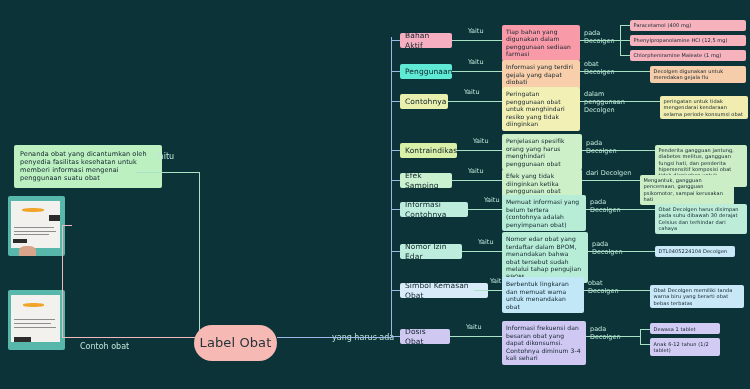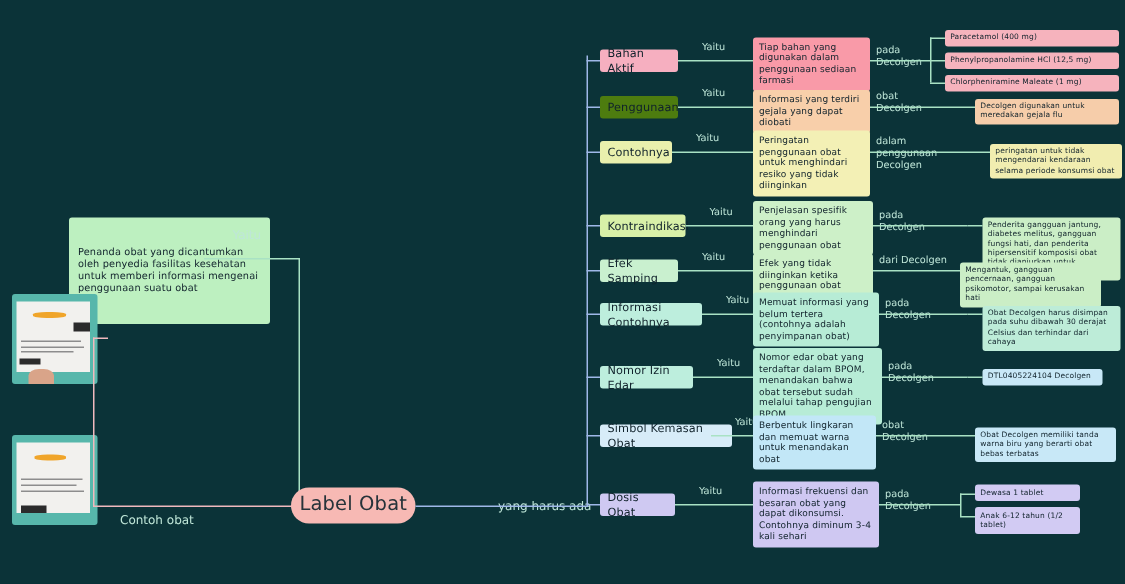--- a/index.html
+++ b/index.html
@@ -35,21 +35,21 @@
   .cat{display:flex;align-items:center;padding:0 5px;font-size:7.5px;
        height:15px;}
 
   
   .desc{padding:3px 4px;font-size:6px;}
 
   
   .det{padding:2.5px 3.5px;font-size:5px;}
 
   
-  .leftdesc{background:#bdf0c0;padding:19px 6px;font-size:6.5px;width:134px;margin-left:32px;}
+  .leftdesc{background:#bdf0c0;padding:5px 6px;font-size:6.5px;width:148px;}
   .photo{position:absolute;border-radius:2px;overflow:hidden;}
   .photo .sheet{position:absolute;left:6%;top:8%;width:86%;height:78%;
                 background:#f2f1ee;}
   .photo .bar{position:absolute;background:#2b2b2b;}
   .photo .orange{position:absolute;background:#f0a52a;border-radius:40%;}
   .photo .line{position:absolute;background:#8d8d8d;height:1px;}
 </style>
 </head>
 <body>
 
@@ -82,21 +82,21 @@
   </div>
 
   <div class="rel big" style="left:80px;top:342px;">Contoh obat</div>
 
   <div class="ln h green" style="left:136px;top:172px;width:64px;"></div>
   <div class="ln v green" style="left:199px;top:172px;height:165px;"></div>
   <div class="ln h pink" style="left:62px;top:337px;width:138px;"></div>
   <div class="ln v pink" style="left:62px;top:225px;height:113px;"></div>
   <div class="ln h pink" style="left:62px;top:225px;width:10px;"></div>
 
-  <div class="node center" style="left:194px;top:325px;width:83px;height:24px;">
+  <div class="node center" style="left:194px;top:325px;width:83px;height:36px;">
     <span class="node-text">Label Obat</span>
   </div>
 
   <div class="rel big" style="left:332px;top:333px;">yang harus ada</div>
 
   <div class="ln h blue" style="left:277px;top:337px;width:115px;"></div>
   <div class="ln v blue" style="left:391px;top:37px;height:300px;"></div>
 
   <div id="branch-layer">
       <div class="ln h blue" style="left: 391px; top: 40px; width: 9px;"></div>
@@ -117,21 +117,21 @@
       </div>
       <div class="ln h green" style="left: 620px; top: 40px; width: 10px;"></div>
       <div class="node det" style="left: 630px; top: 34.5px; width: 116px; background: rgb(246, 179, 189);">
         <span class="node-text">Phenylpropanolamine HCl (12,5 mg)</span>
       </div>
       <div class="ln h green" style="left: 620px; top: 55px; width: 10px;"></div>
       <div class="node det" style="left: 630px; top: 49.5px; width: 116px; background: rgb(246, 179, 189);">
         <span class="node-text">Chlorpheniramine Maleate (1 mg)</span>
       </div>
       <div class="ln h blue" style="left: 391px; top: 71px; width: 9px;"></div>
-      <div class="node cat" style="left: 400px; top: 64px; width: 52px; background: #4d7c0f;">
+      <div class="node cat" style="left: 400px; top: 64px; width: 52px; background: #5eead4;">
         <span class="node-text">Penggunaan</span>
       </div>
       <div class="rel" style="left: 468px; top: 58px;">Yaitu</div>
       <div class="ln h green" style="left: 452px; top: 71px; width: 50px;"></div>
       <div class="node desc" style="left: 502px; top: 60px; width: 78px; background: rgb(248, 207, 170);">
         <span class="node-text">Informasi yang terdiri gejala yang dapat diobati</span>
       </div>
       <div class="rel" style="left: 584px; top: 61px; max-width: 46px; white-space: normal; line-height: 1.2;">obat Decolgen</div>
       <div class="ln h green" style="left: 580px; top: 71px; width: 60px;"></div>
       <div class="ln h green" style="left: 640px; top: 71px; width: 10px;"></div>

